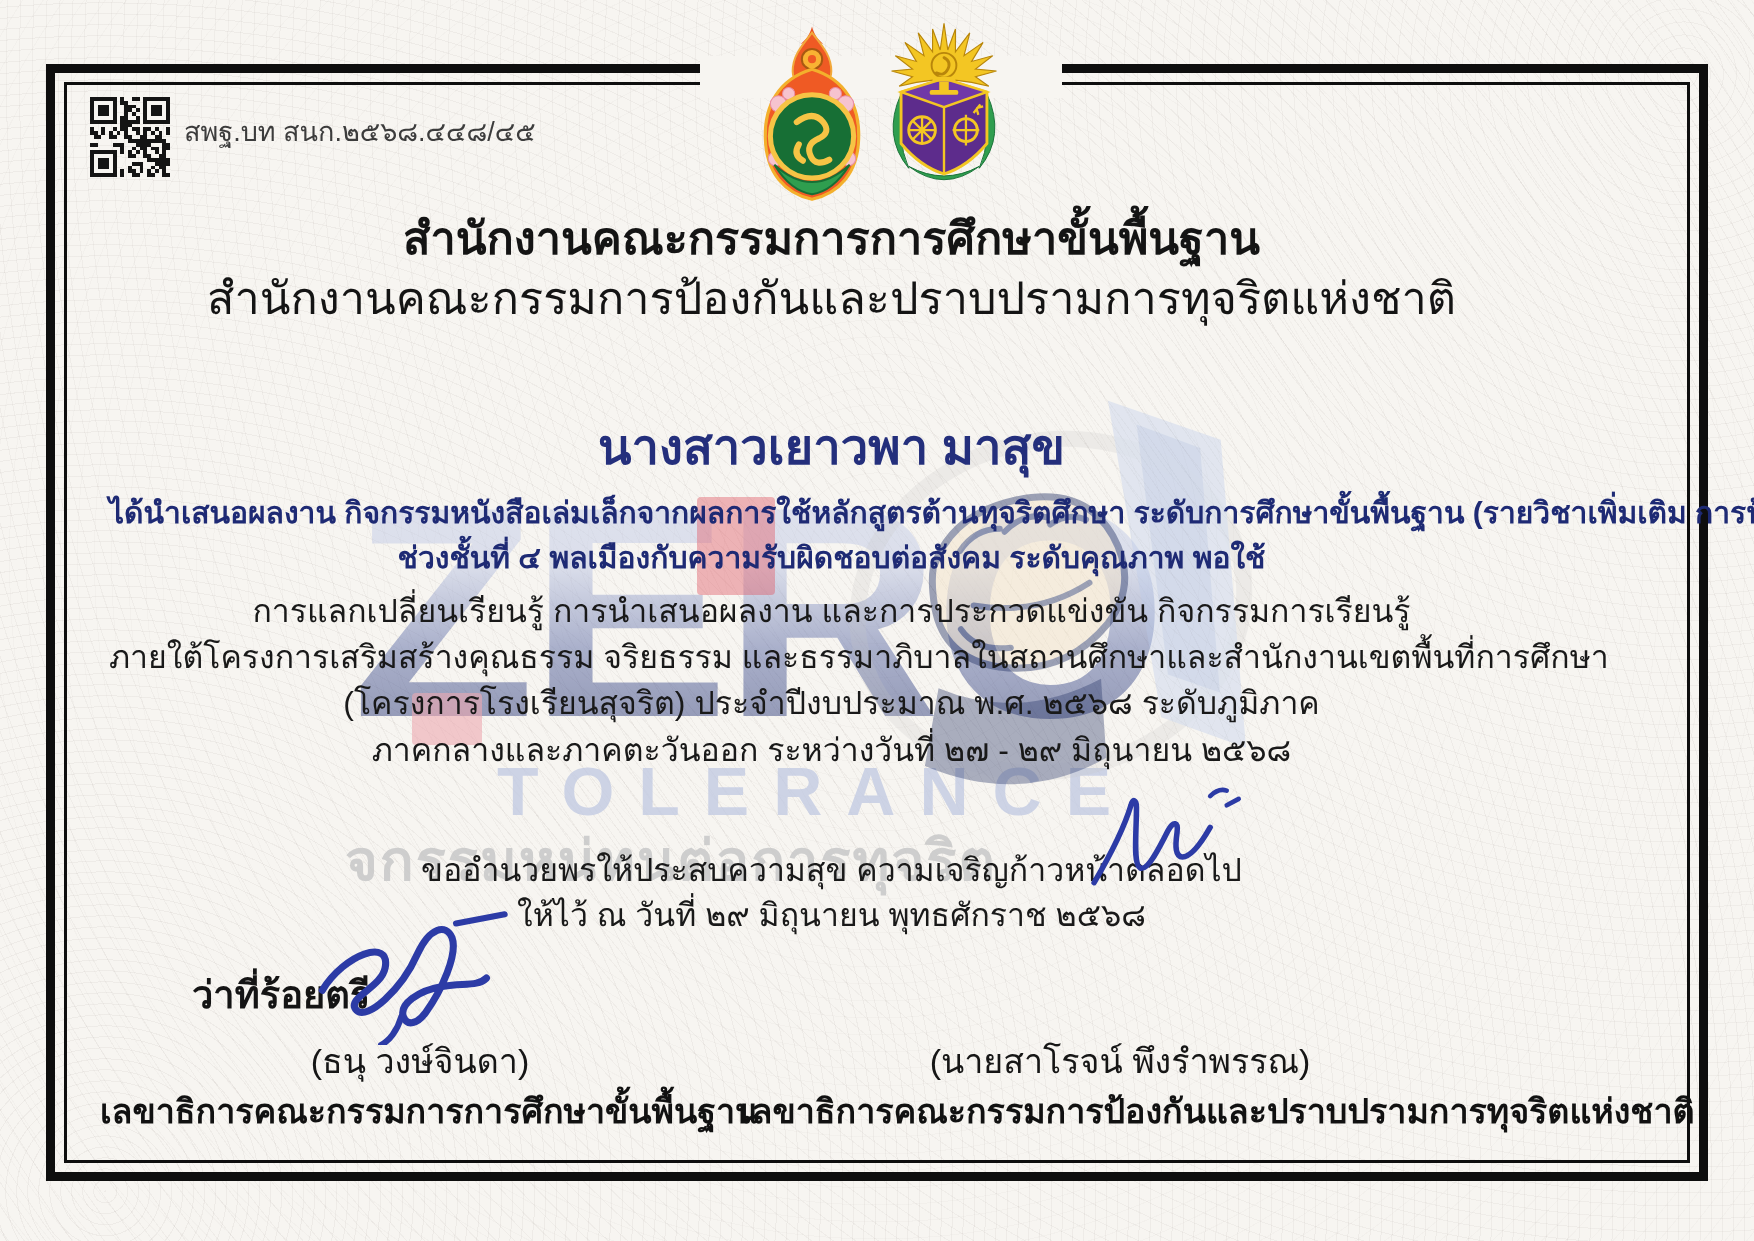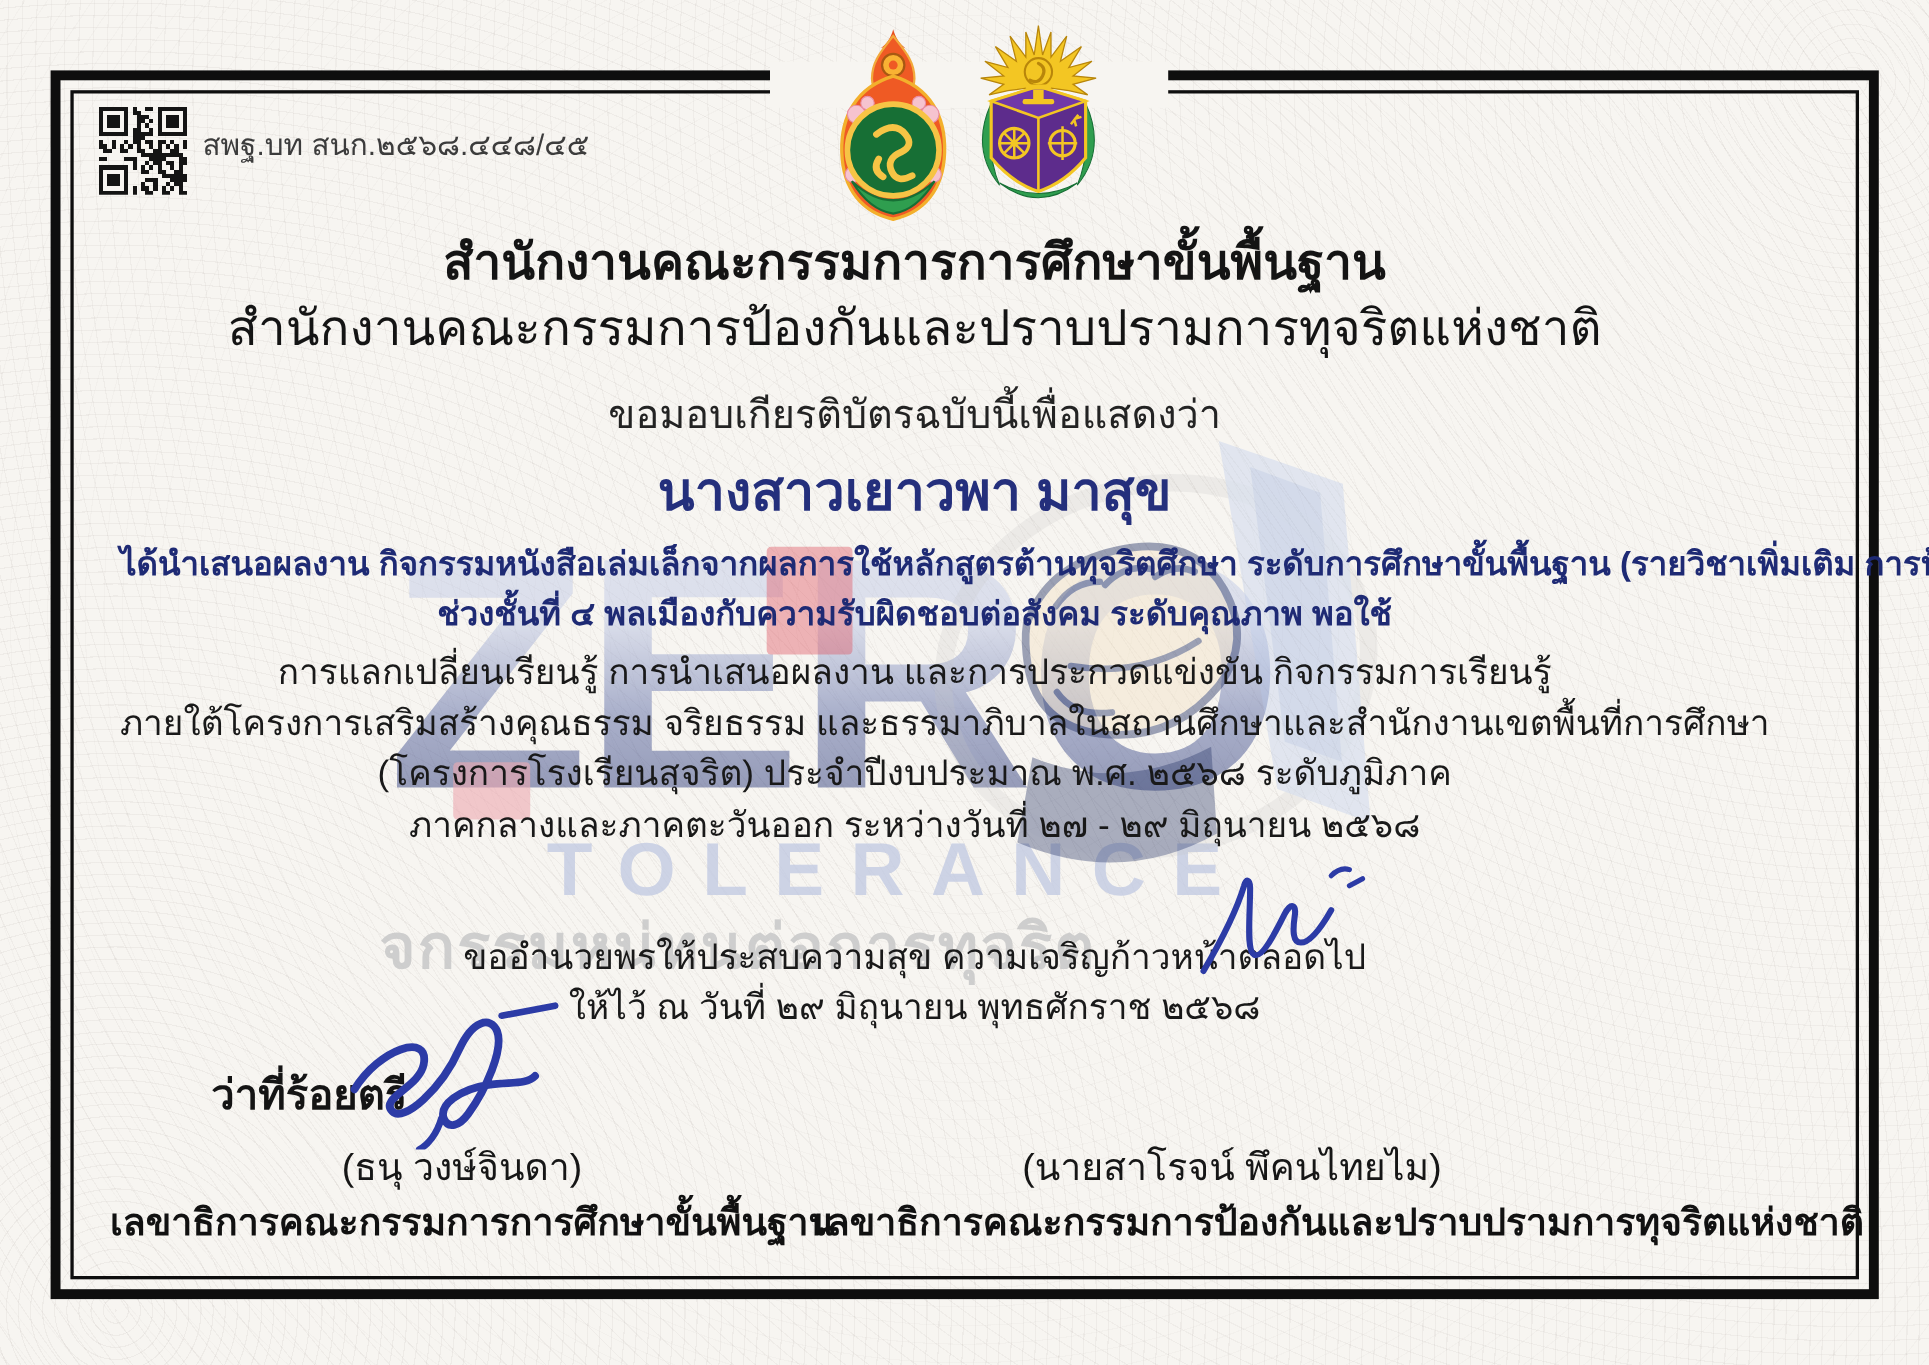--- a/index.html
+++ b/index.html
@@ -292,21 +292,20 @@
     </g>
     <g stroke="#f3c623" fill="none" stroke-width="3">
       <circle cx="88" cy="112" r="12"></circle>
       <path d="M88 96 L88 128 M74 112 H102" stroke-width="2.4"></path>
       <path d="M96 94 L103 85 M99 89 l7 -2 M99 89 l2 7" stroke-width="2.4"></path>
     </g>
   </svg>
 
   <div class="tline org1">สำนักงานคณะกรรมการการศึกษาขั้นพื้นฐาน</div>
   <div class="tline org2">สำนักงานคณะกรรมการป้องกันและปราบปรามการทุจริตแห่งชาติ</div>
-  <div class="tline presents">ขอมอบเกียรติบัตรฉบับนี้เพื่อแสดงว่า</div>
   <div class="tline recipient">นางสาวเยาวพา มาสุข</div>
 
   <div class="tline b-navy b1">ได้นำเสนอผลงาน กิจกรรมหนังสือเล่มเล็กจากผลการใช้หลักสูตรต้านทุจริตศึกษา ระดับการศึกษาขั้นพื้นฐาน (รายวิชาเพิ่มเติม การป้องกันการทุจริต)</div>
   <div class="tline b-navy b2">ช่วงชั้นที่ ๔ พลเมืองกับความรับผิดชอบต่อสังคม ระดับคุณภาพ พอใช้</div>
   <div class="tline b-black b3">การแลกเปลี่ยนเรียนรู้ การนำเสนอผลงาน และการประกวดแข่งขัน กิจกรรมการเรียนรู้</div>
   <div class="tline b-black b4">ภายใต้โครงการเสริมสร้างคุณธรรม จริยธรรม และธรรมาภิบาลในสถานศึกษาและสำนักงานเขตพื้นที่การศึกษา</div>
   <div class="tline b-black b5">(โครงการโรงเรียนสุจริต) ประจำปีงบประมาณ พ.ศ. ๒๕๖๘ ระดับภูมิภาค</div>
   <div class="tline b-black b6">ภาคกลางและภาคตะวันออก ระหว่างวันที่ ๒๗ - ๒๙ มิถุนายน ๒๕๖๘</div>
   <div class="tline blessing">ขออำนวยพรให้ประสบความสุข ความเจริญก้าวหน้าตลอดไป</div>
   <div class="tline dateline">ให้ไว้ ณ วันที่ ๒๙ มิถุนายน พุทธศักราช ๒๕๖๘</div>
@@ -318,16 +317,16 @@
     <path d="M96 122 C92 136 84 146 76 150" stroke="#2c3ba6" stroke-width="6" fill="none" stroke-linecap="round"></path>
   </svg>
   <div class="name-left">(ธนุ วงษ์จินดา)</div>
   <div class="title-left">เลขาธิการคณะกรรมการการศึกษาขั้นพื้นฐาน</div>
 
   <svg class="sig-right" viewBox="0 0 190 140">
     <path d="M24 112 C44 78 58 48 64 28 C66 20 70 22 70 30 C70 58 66 92 74 96 C82 100 96 72 104 56 C110 44 116 46 114 58 C112 72 112 84 120 84 C130 84 142 66 150 52" fill="none" stroke="#2c3ba6" stroke-width="6" stroke-linecap="round"></path>
     <path d="M150 18 C156 12 162 10 168 12" stroke="#2c3ba6" stroke-width="5" fill="none" stroke-linecap="round"></path>
     <path d="M168 28 L181 21" stroke="#2c3ba6" stroke-width="5" stroke-linecap="round"></path>
   </svg>
-  <div class="name-right">(นายสาโรจน์ พึคนไทยไม)</div>
+  <div class="name-right">(นายสาโรจน์ พึงรำพรรณ)</div>
   <div class="title-right">เลขาธิการคณะกรรมการป้องกันและปราบปรามการทุจริตแห่งชาติ</div>
 
 </div>
 
 </body></html>

